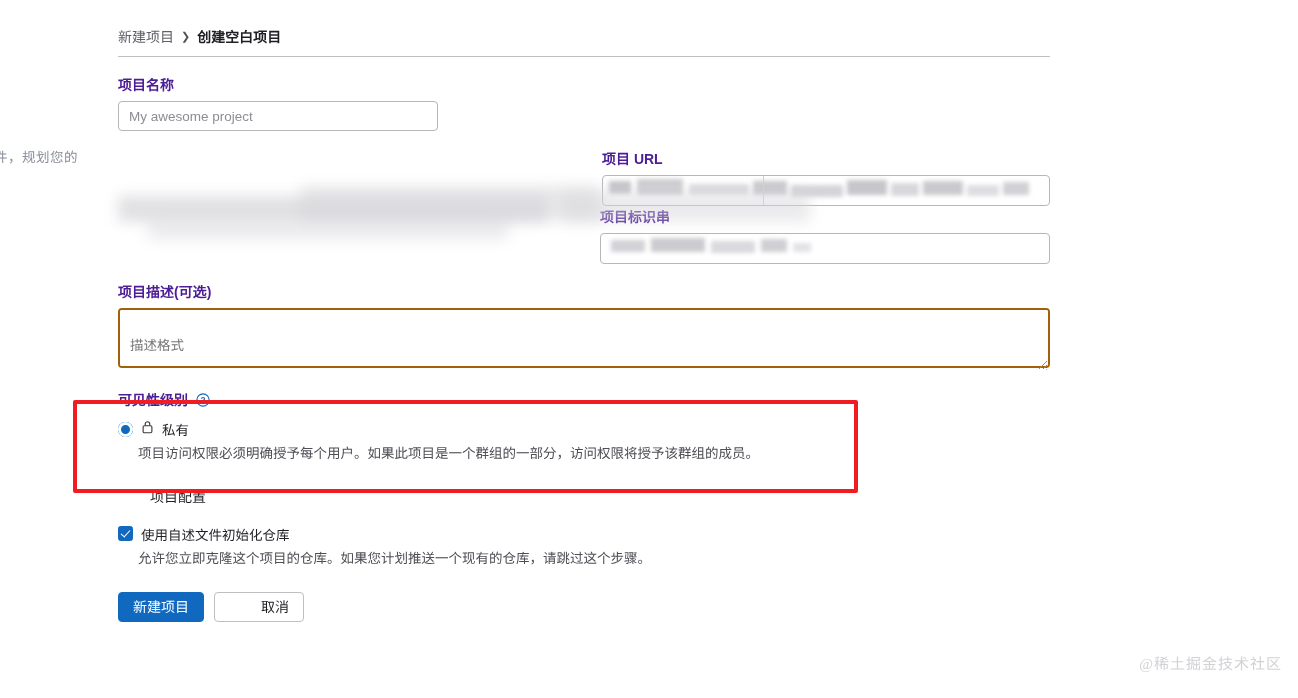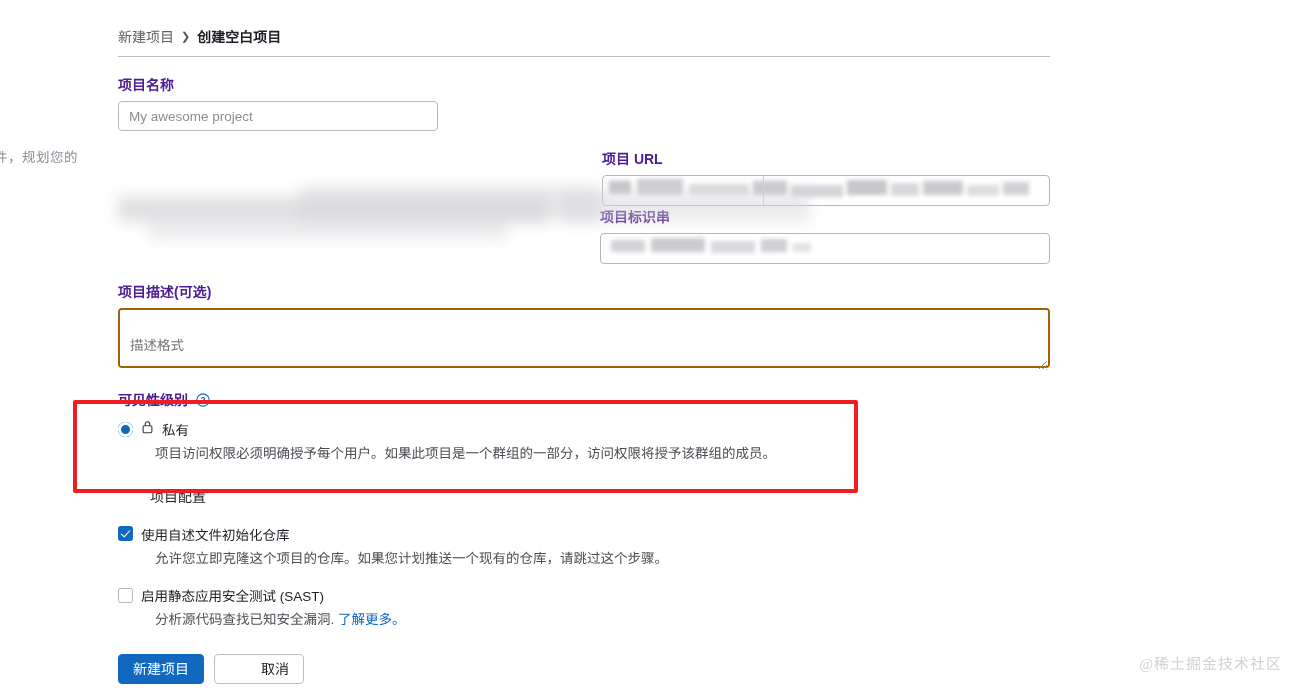--- a/index.html
+++ b/index.html
@@ -168,21 +168,21 @@
   }
   .lock-icon { flex: 0 0 auto; }
   .radio-label {
     font-size: 13.5px;
     color: #1f1e24;
   }
   .hint {
     font-size: 13.5px;
     color: #4e4e55;
     margin-top: 5px;
-    margin-left: 37px;
+    margin-left: 20px;
     line-height: 1.45;
   }
 
   
   .redbox {
     position: absolute;
     left: 73px; top: 400px;
     width: 785px; height: 93px;
     border: 4px solid #ef1c21;
     border-radius: 2px;
@@ -357,30 +357,20 @@
 
     <div class="block" style="margin-top:22px;">
       <div class="section-title">项目配置</div>
       <div class="check-row">
         <span class="checkbox checked"></span>
         <span class="check-label">使用自述文件初始化仓库</span>
       </div>
       <div class="hint">允许您立即克隆这个项目的仓库。如果您计划推送一个现有的仓库，请跳过这个步骤。</div>
     </div>
 
-    <div class="block" style="margin-top:17px;">
-      <div class="check-row" style="margin-top:0;">
-        <span class="checkbox"></span>
-        <span class="check-label">启用静态应用安全测试 (SAST)</span>
-      </div>
-      <div class="hint">
-        <span>分析源代码查找已知安全漏洞.</span>
-        <a class="link" href="#">了解更多。</a>
-      </div>
-    </div>
 
     <div class="btn-row">
       <button class="btn btn-primary">新建项目</button>
       <button class="btn btn-secondary">取消</button>
     </div>
 
   </div>
 
   <div class="smudge" style="left:118px; top:196px; width:430px; height:26px;"></div>
   <div class="smudge" style="left:300px; top:186px; width:300px; height:34px; opacity:.55;"></div>

